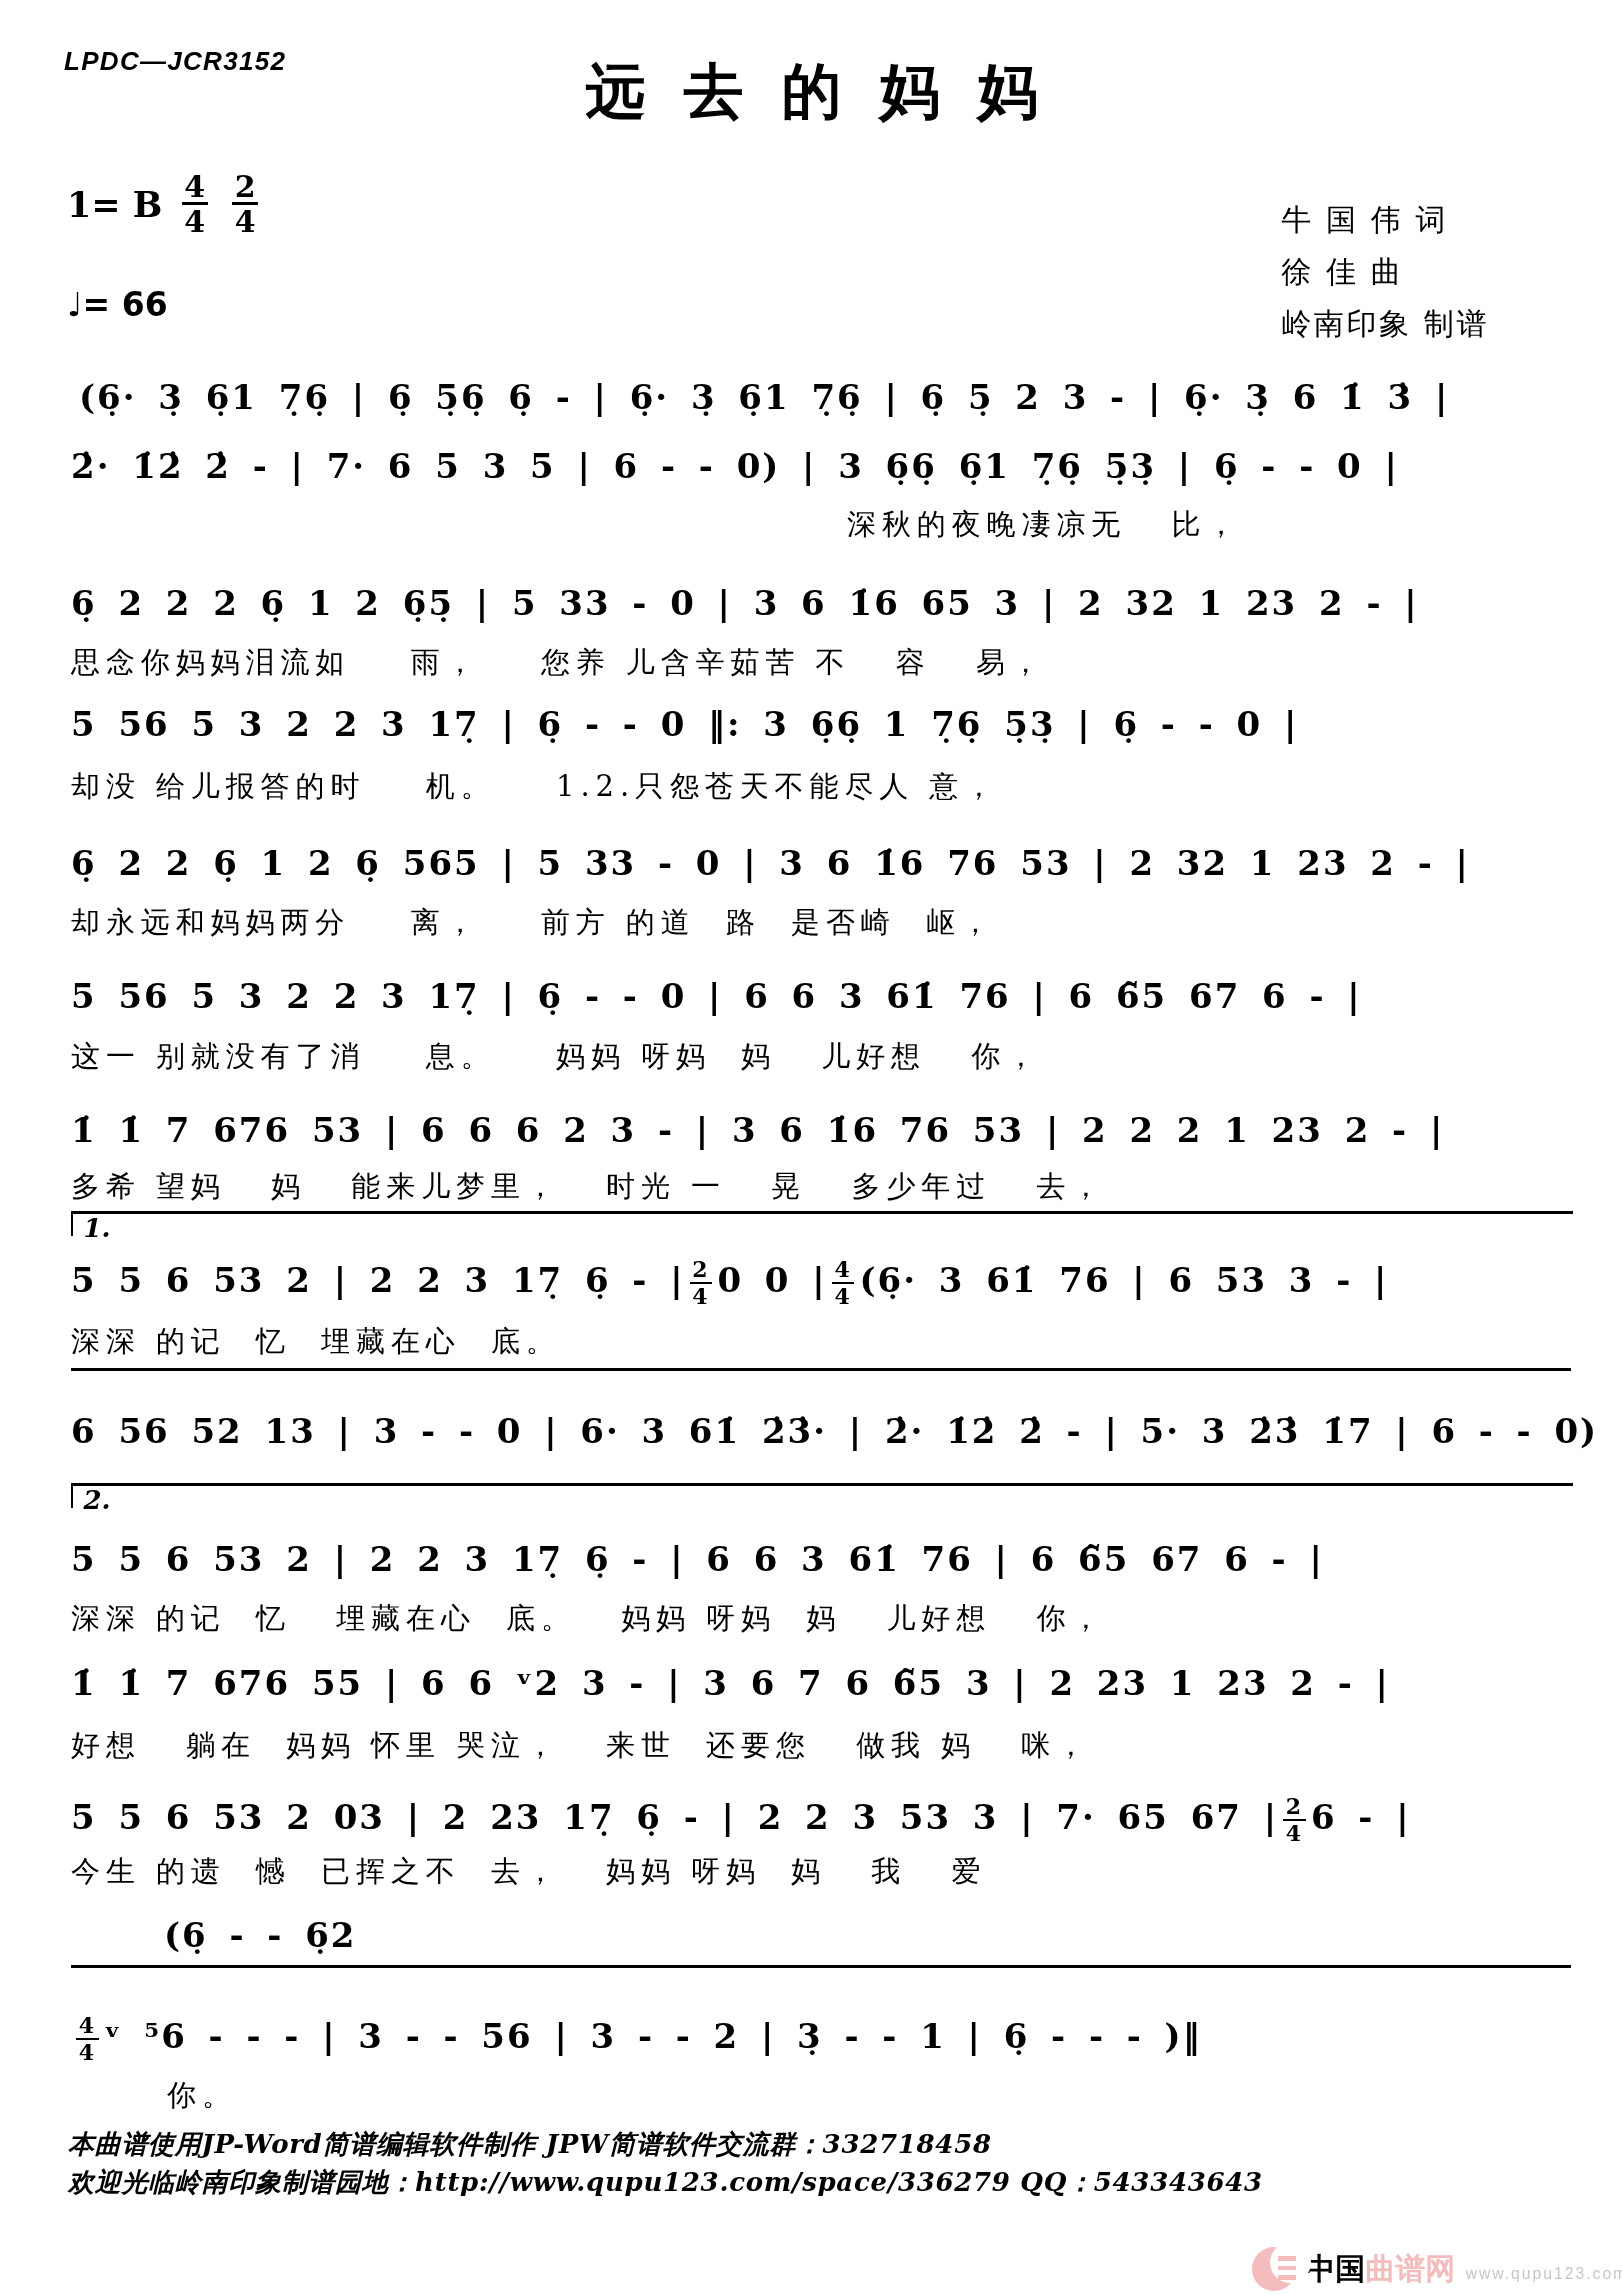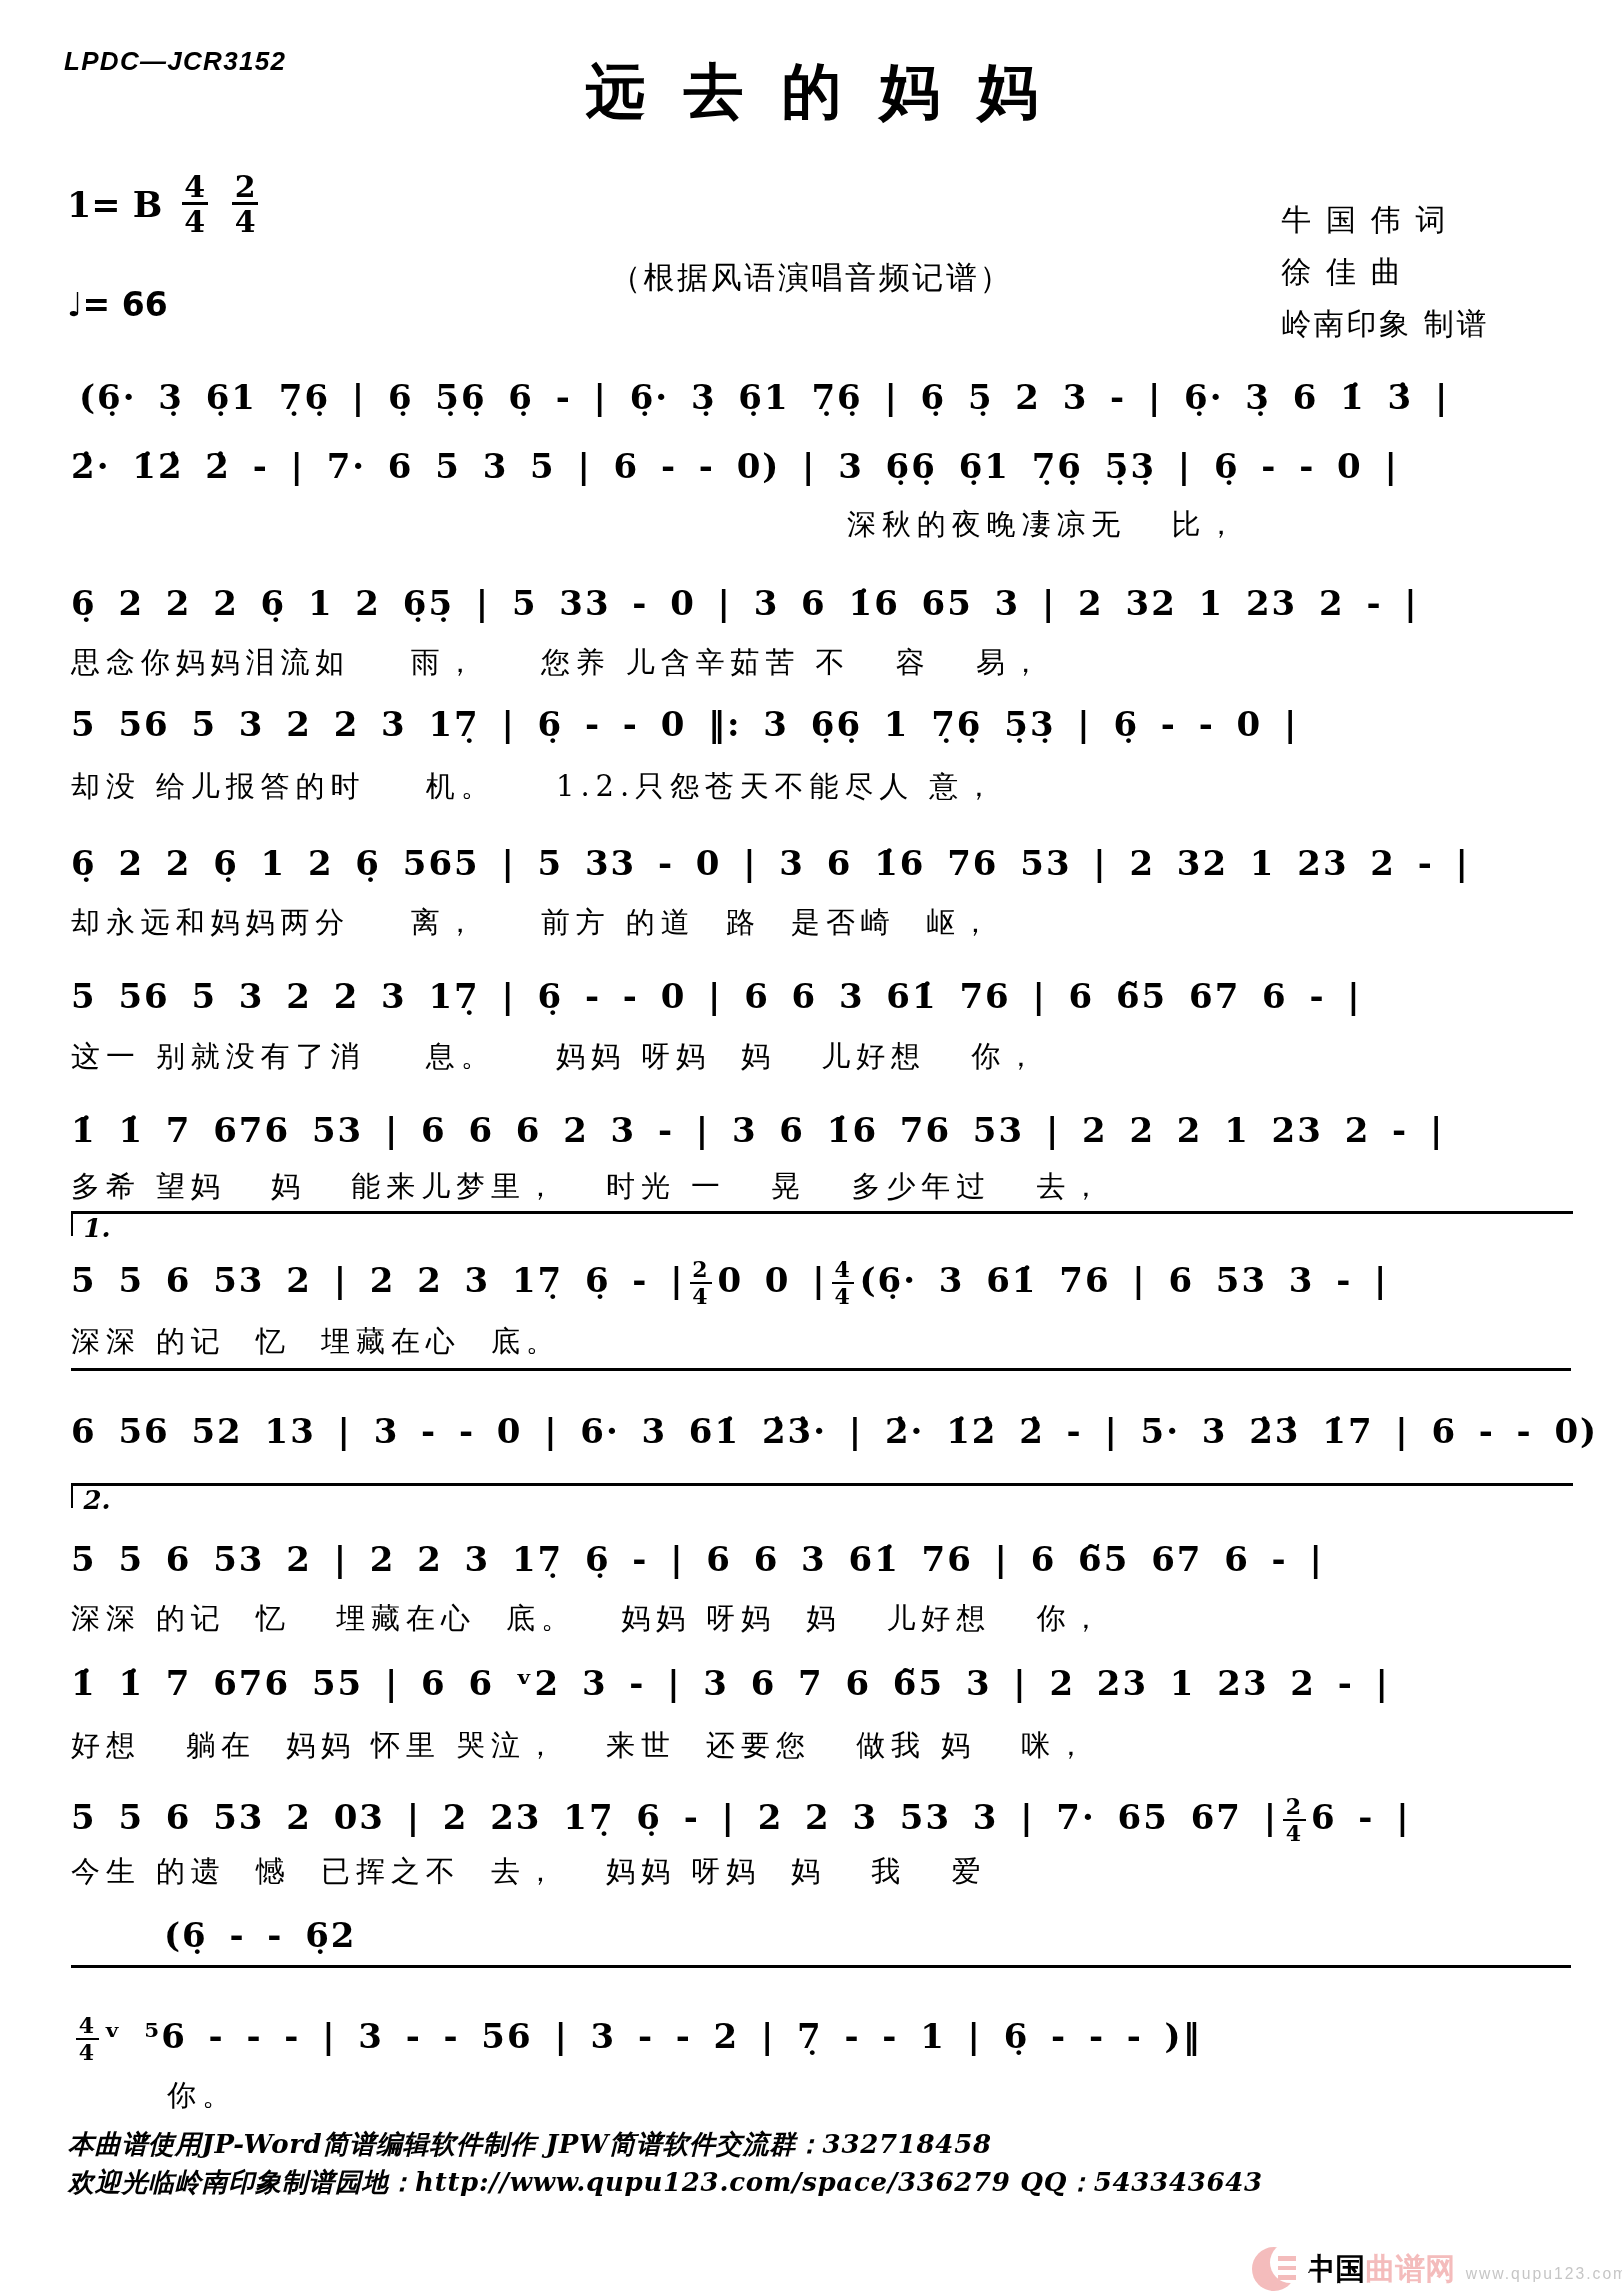--- a/index.html
+++ b/index.html
@@ -59,21 +59,20 @@
     <span class="m m-lg">
       <span class="n">4</span>
       <span class="d">4</span>
     </span>
     <span class="m m-lg">
       <span class="n">2</span>
       <span class="d">4</span>
     </span>
   </div>
 
-  <div class="abs subtitle">（根据风语演唱音频记谱）</div>
 
   <div class="abs tempo">
     <span>♩</span><span>= 66</span>
   </div>
 
   <div class="abs credits">
     <div>牛 国 伟  词</div>
     <div>徐      佳  曲</div>
     <div>岭南印象  制谱</div>
   </div>
@@ -99,21 +98,21 @@
       <div class="abs notes" style="top: 1412px; left: 71px;"><span>6 56 52 13 | 3 - - 0 | 6· 3 61̇ 2̇3̇· | 2̇· 1̇2̇ 2̇ - | 5· 3 2̇3̇ 1̇7 | 6 - - 0) :‖</span></div>
       <div class="abs volta" style="top: 1483px; left: 71px;"><span class="vlabel">2.</span></div>
       <div class="abs notes" style="top: 1540px; left: 71px;"><span>5 5 6 53 2 | 2 2 3 17̣ 6̣ - | 6 6 3 61̇ 76 | 6 6̃5 67 6 - |</span></div>
       <div class="abs lyrics" style="top: 1599px; left: 71px;">深深 的记  忆   埋藏在心  底。   妈妈 呀妈  妈   儿好想   你，</div>
       <div class="abs notes" style="top: 1664px; left: 71px;"><span>1̇ 1̇ 7 676 55 | 6 6 ᵛ2 3 - | 3 6 7 6 6̃5 3 | 2 23 1 23 2 - |</span></div>
       <div class="abs lyrics" style="top: 1726px; left: 71px;">好想   躺在  妈妈 怀里 哭泣，   来世  还要您   做我 妈   咪，</div>
       <div class="abs notes" style="top: 1795px; left: 71px;"><span>5 5 6 53 2 03 | 2 23 17̣ 6̣ - | 2 2 3 53 3 | 7· 65 67 |</span><span class="m"><span class="n">2</span><span class="d">4</span></span><span>6 - |</span></div>
       <div class="abs lyrics" style="top: 1852px; left: 71px;">今生 的遗  憾  已挥之不  去，   妈妈 呀妈  妈   我   爱</div>
       <div class="abs notes" style="top: 1916px; left: 164px;"><span>(6̣ - - 6̣2</span></div>
       <div class="abs rule" style="top: 1965px; left: 71px;"></div>
-      <div class="abs notes" style="top: 2014px; left: 71px;"><span class="m"><span class="n">4</span><span class="d">4</span></span><span>ᵛ ⁵6 - - - | 3 - - 56 | 3 - - 2 | 7̣ - - 1 | 6̣ - - - )‖</span></div>
+      <div class="abs notes" style="top: 2014px; left: 71px;"><span class="m"><span class="n">4</span><span class="d">4</span></span><span>ᵛ ⁵6 - - - | 3 - - 56 | 3 - - 2 | 3̣ - - 1 | 6̣ - - - )‖</span></div>
       <div class="abs lyrics" style="top: 2076px; left: 167px;">你。</div>
     </div>
 
   <div class="abs footer-line" style="top:2127px">本曲谱使用JP-Word简谱编辑软件制作      JPW简谱软件交流群：332718458</div>
   <div class="abs footer-line" style="top:2165px">欢迎光临岭南印象制谱园地：http://www.qupu123.com/space/336279      QQ：543343643</div>
 
   <div class="abs watermark">
     <span class="wm-logo">
       <span class="wm-c" style="background: rgb(244, 188, 188);"></span>
       <span class="wm-cut"></span>

